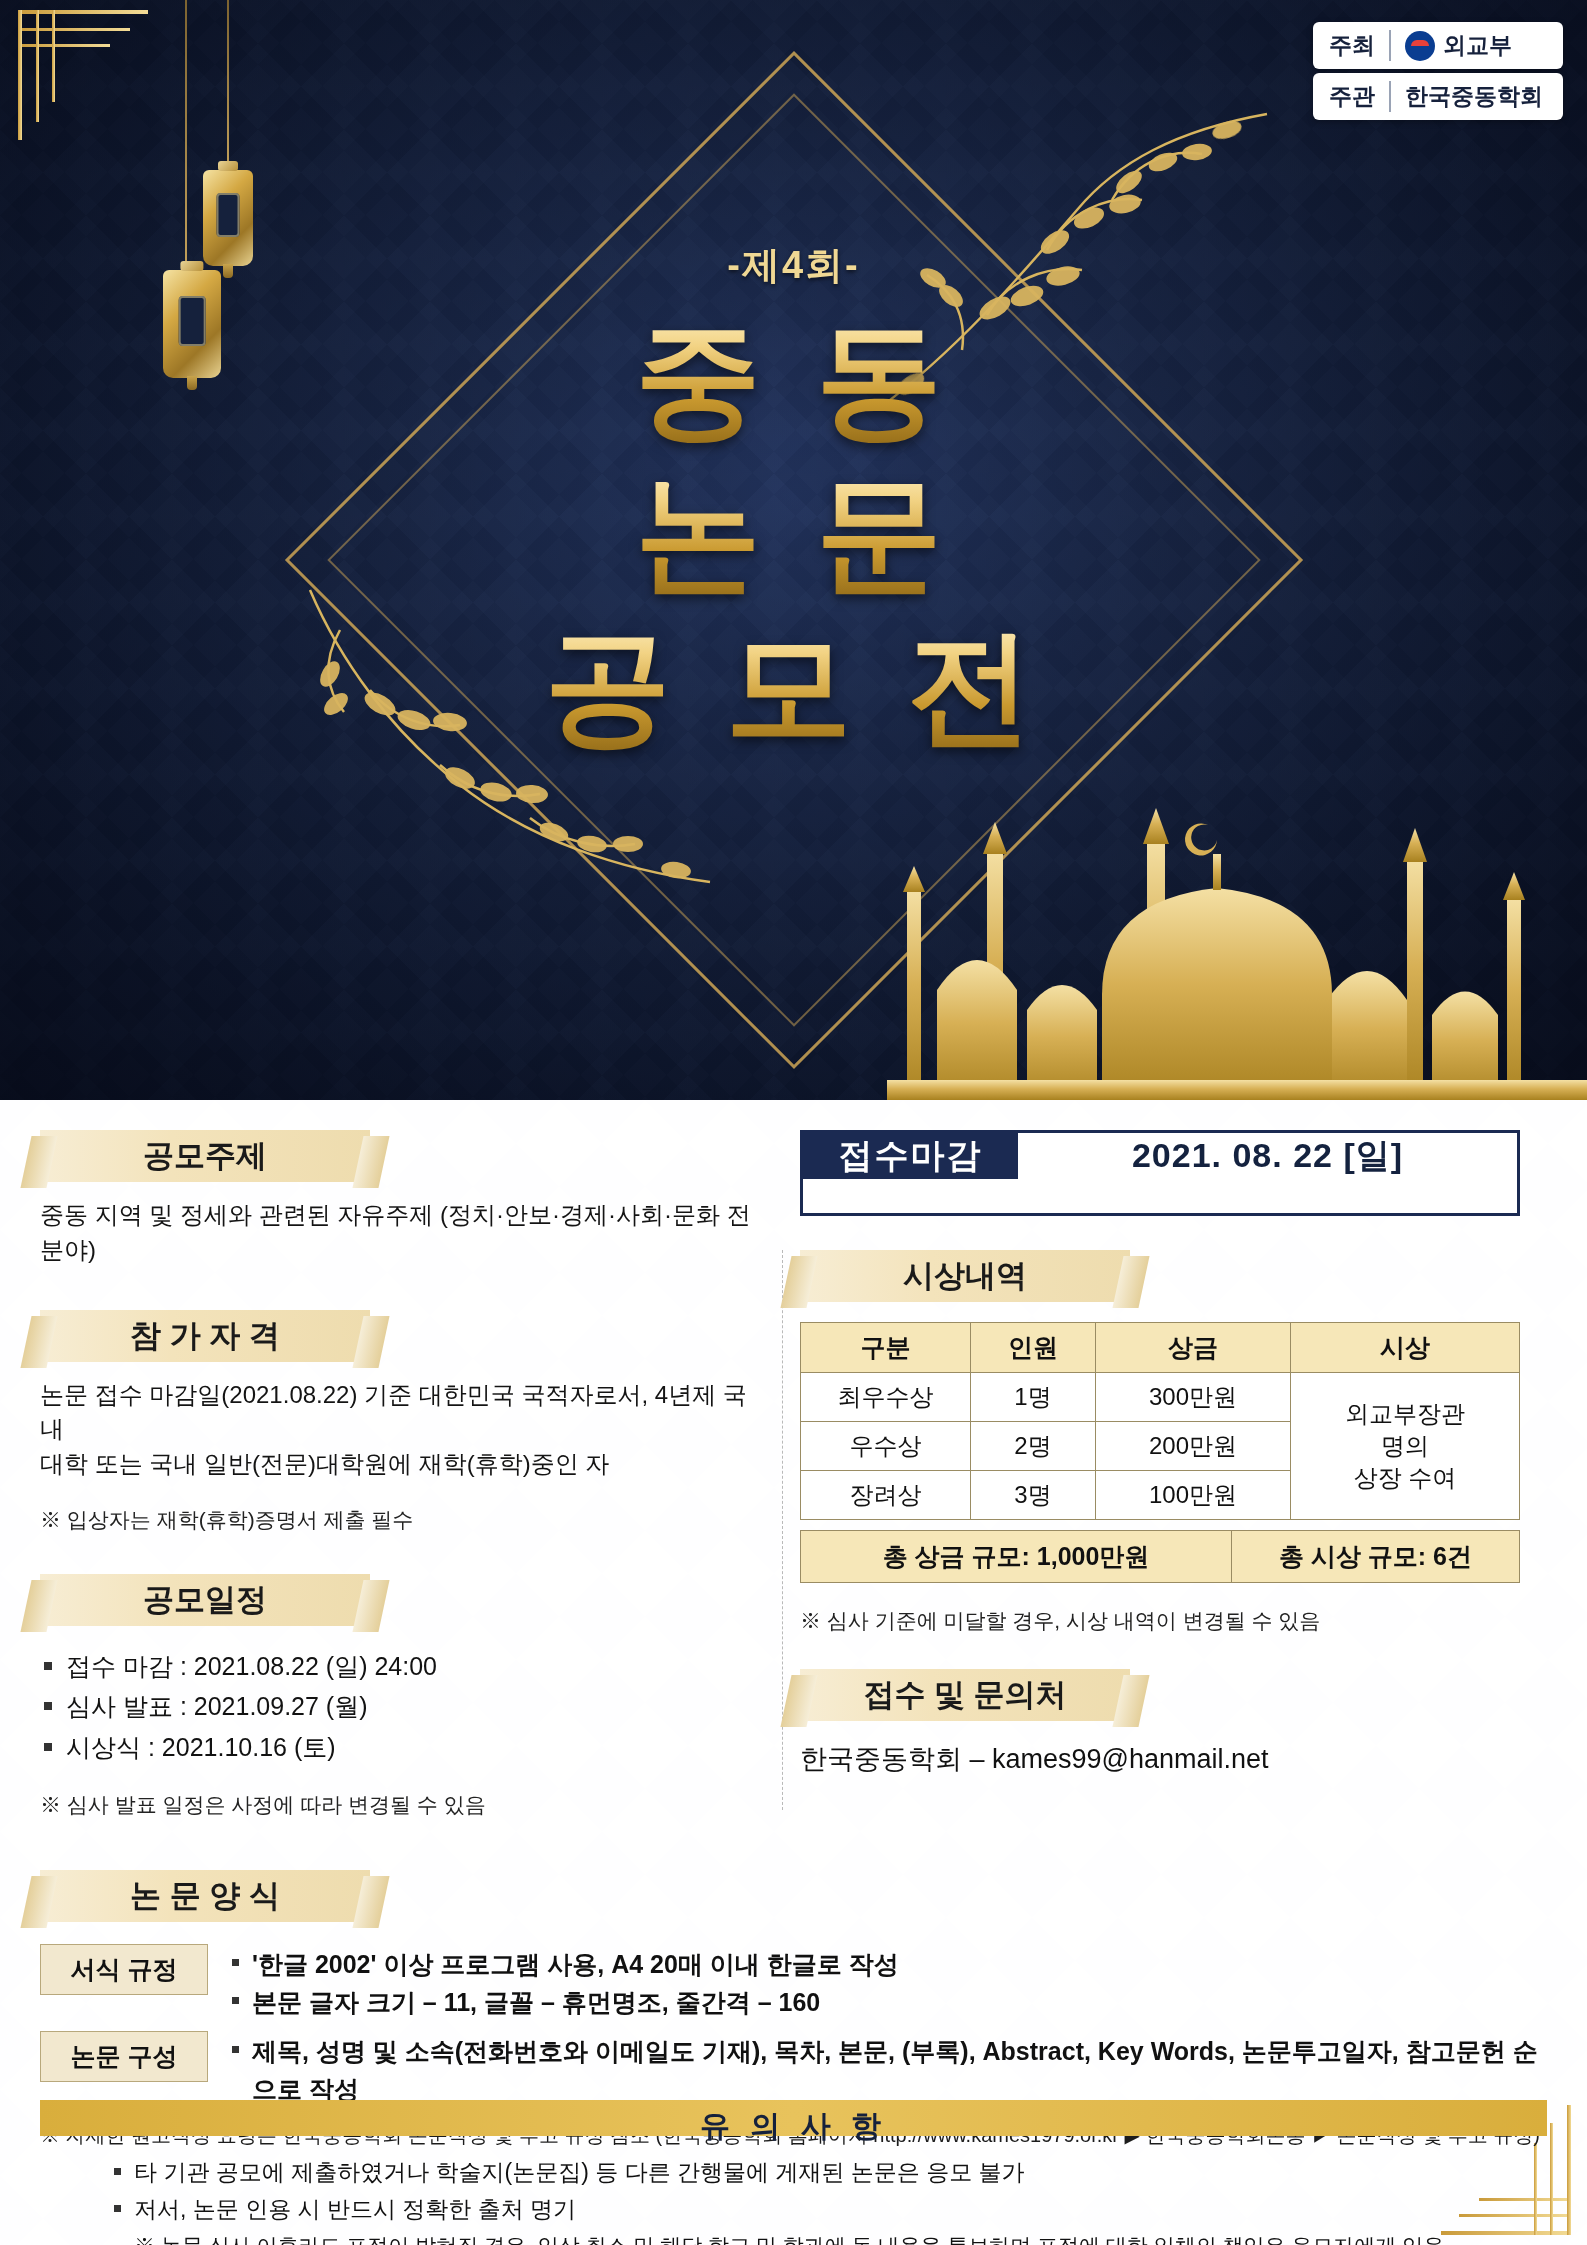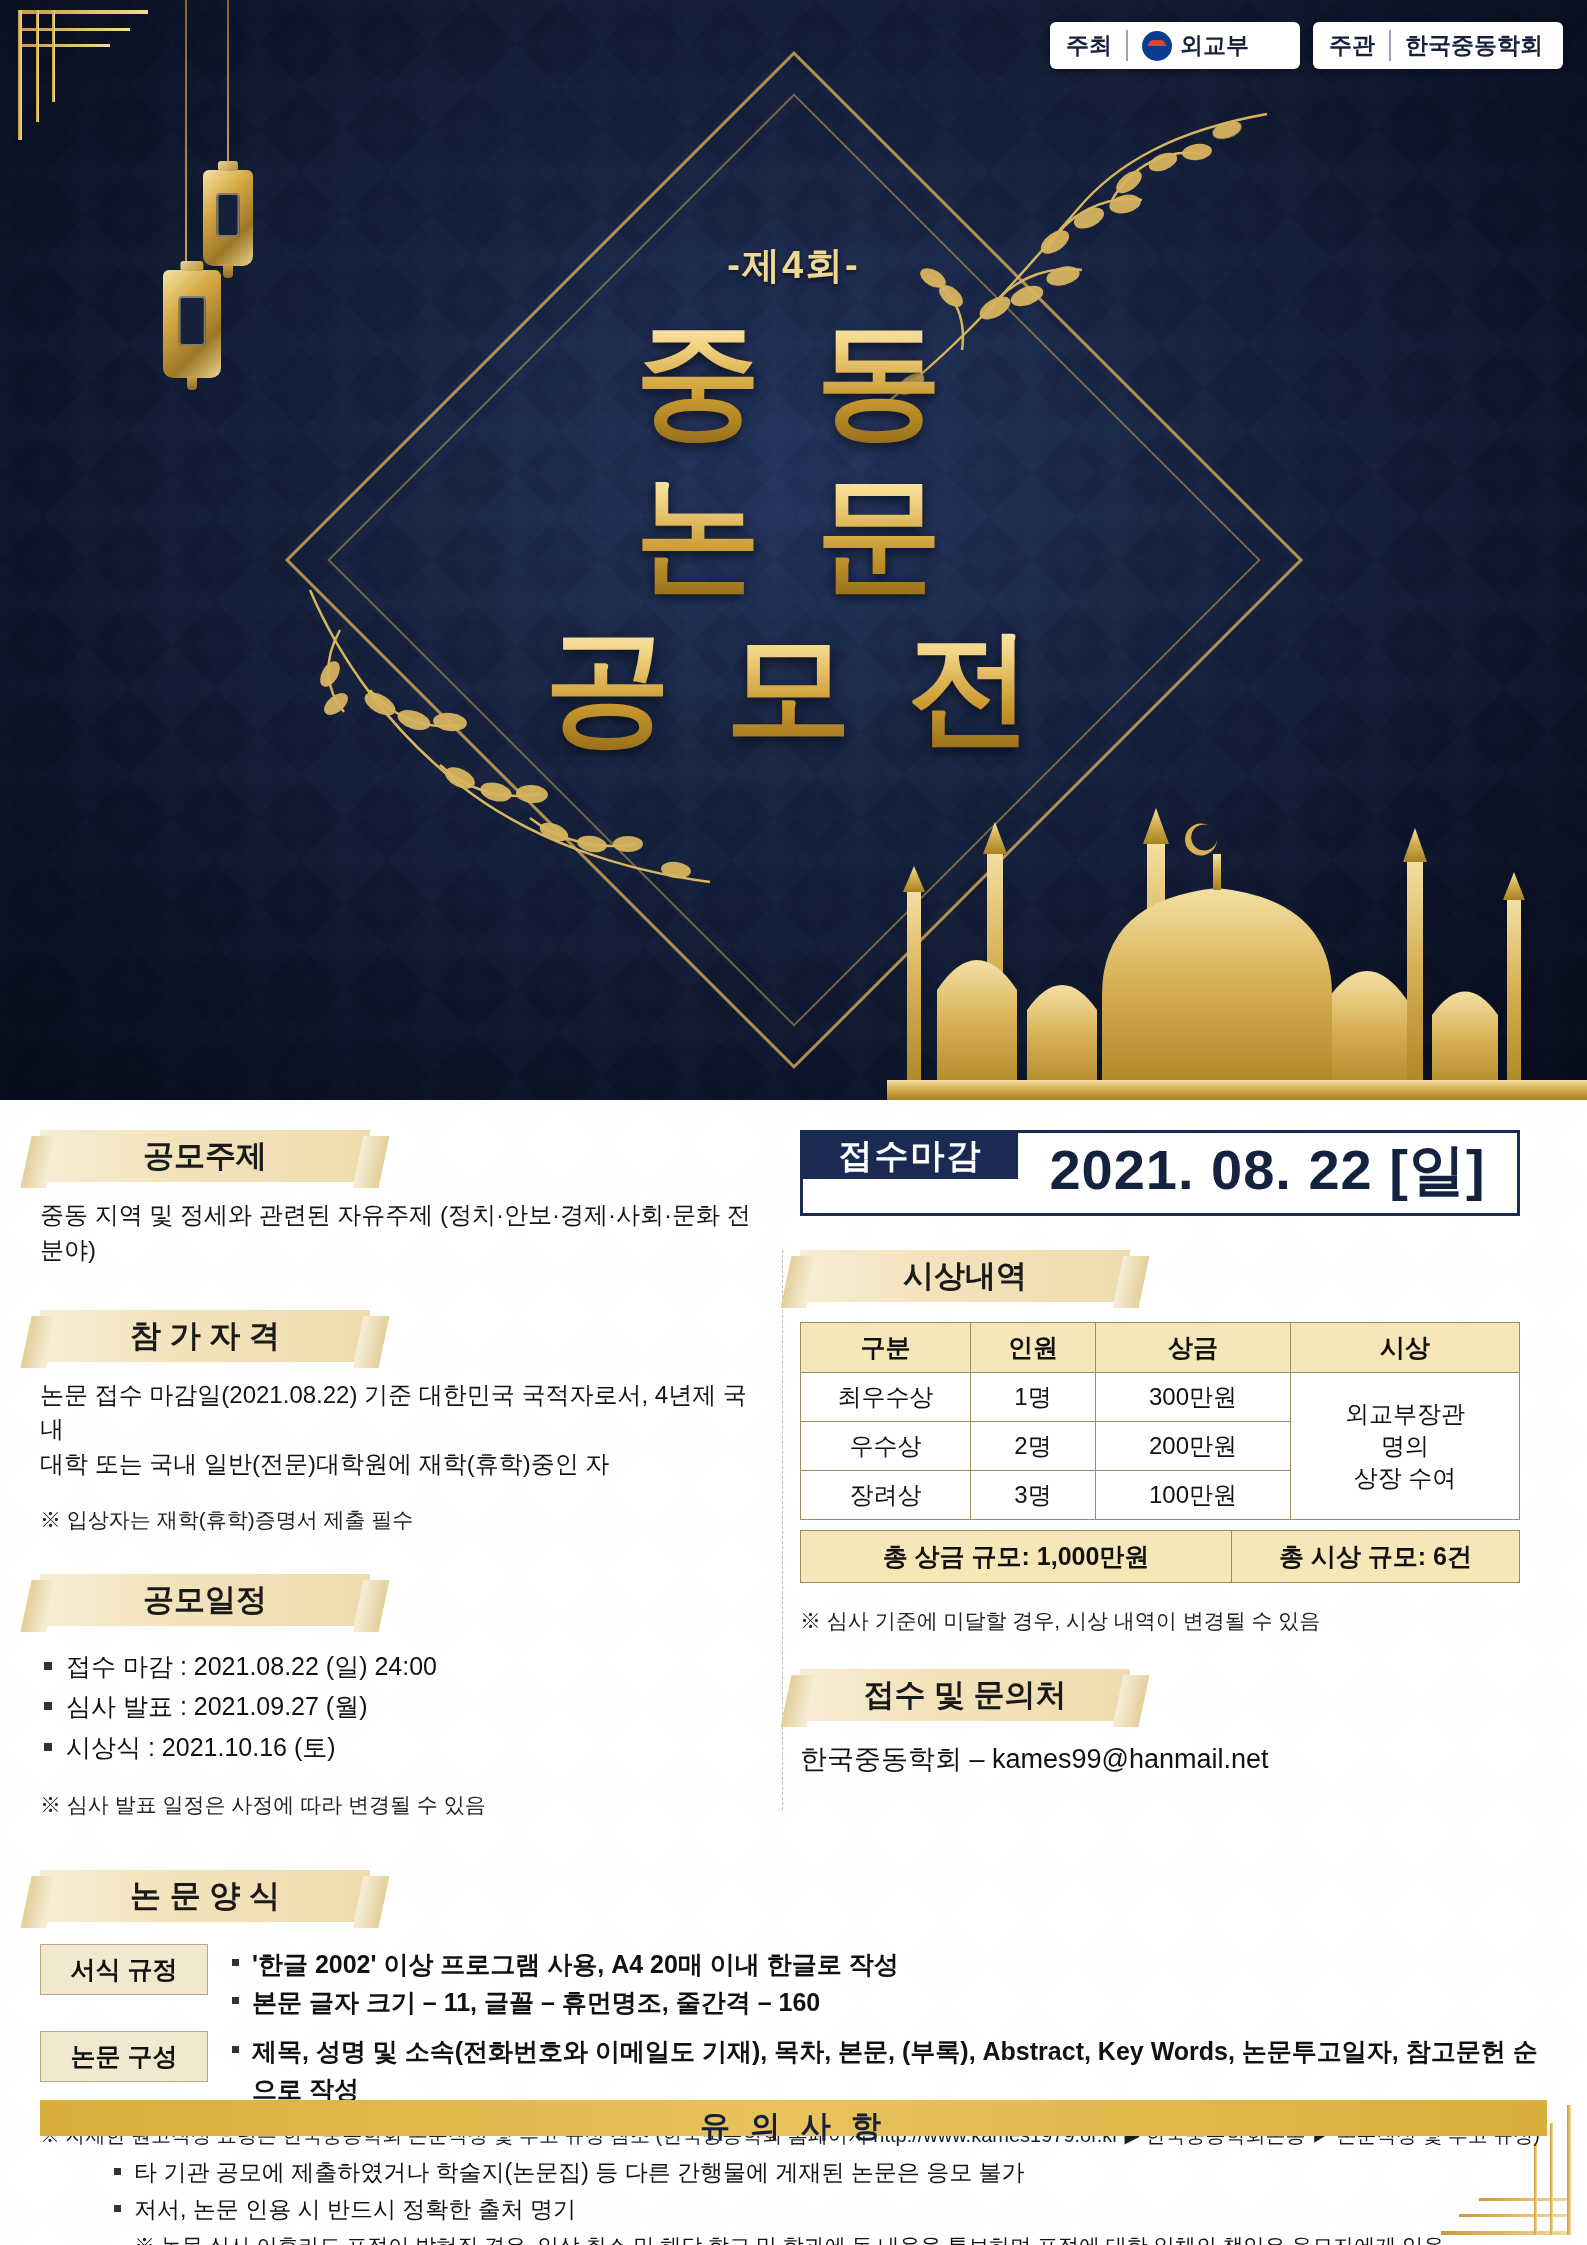--- a/index.html
+++ b/index.html
@@ -161,21 +161,21 @@
     background-size: 86px 86px, 86px 86px;
   }
   .white-bg {
     position: absolute; left: 0; top: 0; width: 100%; height: 100%;
     background: #ffffff;
   }
 
   
   .org-badges {
     position: absolute; right: 24px; top: 22px; z-index: 20;
-    display: flex; flex-direction: row; gap: 13px; align-items: center;
+    display: flex; flex-direction: column; gap: 4px; align-items: center;
   }
   .org-badge {
     display: flex; align-items: center;
     background: #ffffff;
     border-radius: 6px;
     padding: 8px 16px;
     min-width: 250px;
     box-shadow: 0 2px 6px rgba(0,0,0,.3);
   }
   .org-badge .lab {
@@ -273,21 +273,21 @@
   .deadline .lab {
     background: #1b2a52; color: #ffffff;
     font-size: 34px; font-weight: bold;
     display: flex; align-items: center; justify-content: center;
     width: 215px;
     letter-spacing: 2px;
   }
   .deadline .val {
     flex: 1;
     display: flex; align-items: center; justify-content: center;
-    font-size: 56px; font-weight: bold; color: #14223f;
+    font-size: 34px; font-weight: bold; color: #14223f;
     letter-spacing: 1px;
   }
 
   
   table.prize {
     width: 720px;
     border-collapse: collapse;
     margin-top: 4px;
   }
   table.prize th, table.prize td {

